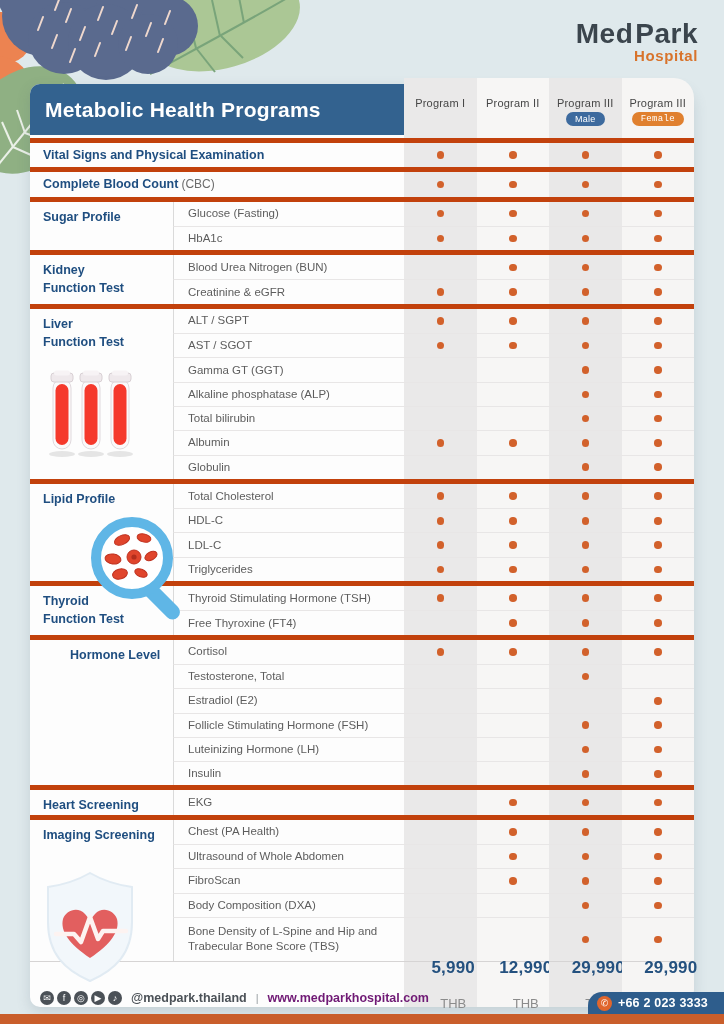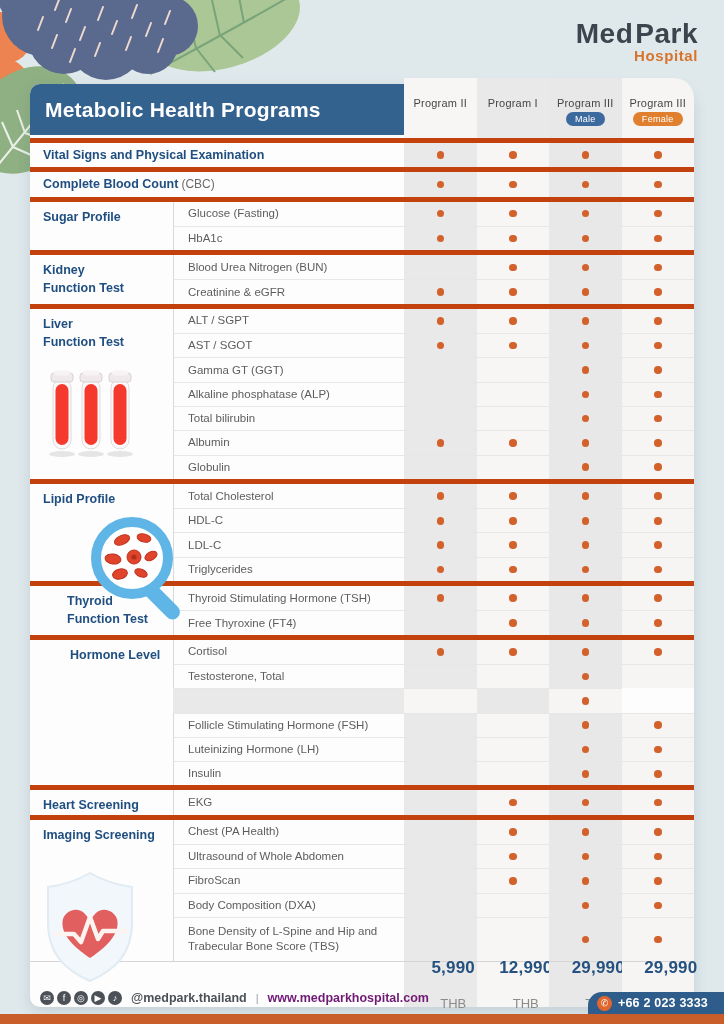--- a/index.html
+++ b/index.html
@@ -143,33 +143,33 @@
 
   <div class="logo">
     <div class="logo-main"><span>Med</span><span class="lm2">Park</span></div>
     <div class="logo-sub">Hospital</div>
   </div>
 
   <div class="card">
     <div class="header-row">
       <div class="title-bar">Metabolic Health Programs</div>
       <div class="col-heads">
+          <div class="col-head c0">
+            <div class="col-label">Program I</div>
+          </div>
           <div class="col-head c1">
             <div class="col-label">Program II</div>
-          </div>
-          <div class="col-head c0">
-            <div class="col-label">Program I</div>
           </div>
           <div class="col-head c2">
             <div class="col-label">Program III</div>
             <div class="badge" style="background: rgb(61, 106, 158);">Male</div>
           </div>
           <div class="col-head c3">
             <div class="col-label">Program III</div>
-            <div class="badge" style="background: rgb(224, 128, 47);">Female</div>
+            <div class="badge" style="background: rgb(224, 128, 47); font-family: Liberation Mono, monospace;">Female</div>
           </div>
         </div>
     </div>
     <div>
         <div class="section">
           <div class="sec-label span2">
             <span class="sec-title">Vital Signs and Physical Examination</span>
           </div>
           <div class="dc c0">
             <span class="dot"></span>
@@ -424,21 +424,21 @@
             <span class="dot"></span>
           </div>
           <div class="dc c2 bt">
             <span class="dot"></span>
           </div>
           <div class="dc c3 bt">
             <span class="dot"></span>
           </div>
         </div>
         <div class="section">
-          <div class="sec-label" style="grid-row: 1 / span 2; margin-left: 24px;"><span class="sec-title">Thyroid<br>Function Test</span></div>
+          <div class="sec-label" style="grid-row: 1 / span 2;"><span class="sec-title">Thyroid<br>Function Test</span></div>
           <div class="name-cell">Thyroid Stimulating Hormone (TSH)</div>
           <div class="dc c0">
             <span class="dot"></span>
           </div>
           <div class="dc c1">
             <span class="dot"></span>
           </div>
           <div class="dc c2">
             <span class="dot"></span>
           </div>
@@ -472,20 +472,21 @@
           <div class="dc c3">
             <span class="dot"></span>
           </div>
           <div class="name-cell bt">Testosterone, Total</div>
           <div class="dc c0 bt"></div>
           <div class="dc c1 bt"></div>
           <div class="dc c2 bt">
             <span class="dot"></span>
           </div>
           <div class="dc c3 bt"></div>
+          <div class="name-cell bt">Estradiol (E2)</div>
           <div class="dc c0 bt"></div>
           <div class="dc c1 bt"></div>
           <div class="dc c2 bt"></div>
           <div class="dc c3 bt">
             <span class="dot"></span>
           </div>
           <div class="name-cell bt">Follicle Stimulating Hormone (FSH)</div>
           <div class="dc c0 bt"></div>
           <div class="dc c1 bt"></div>
           <div class="dc c2 bt">

